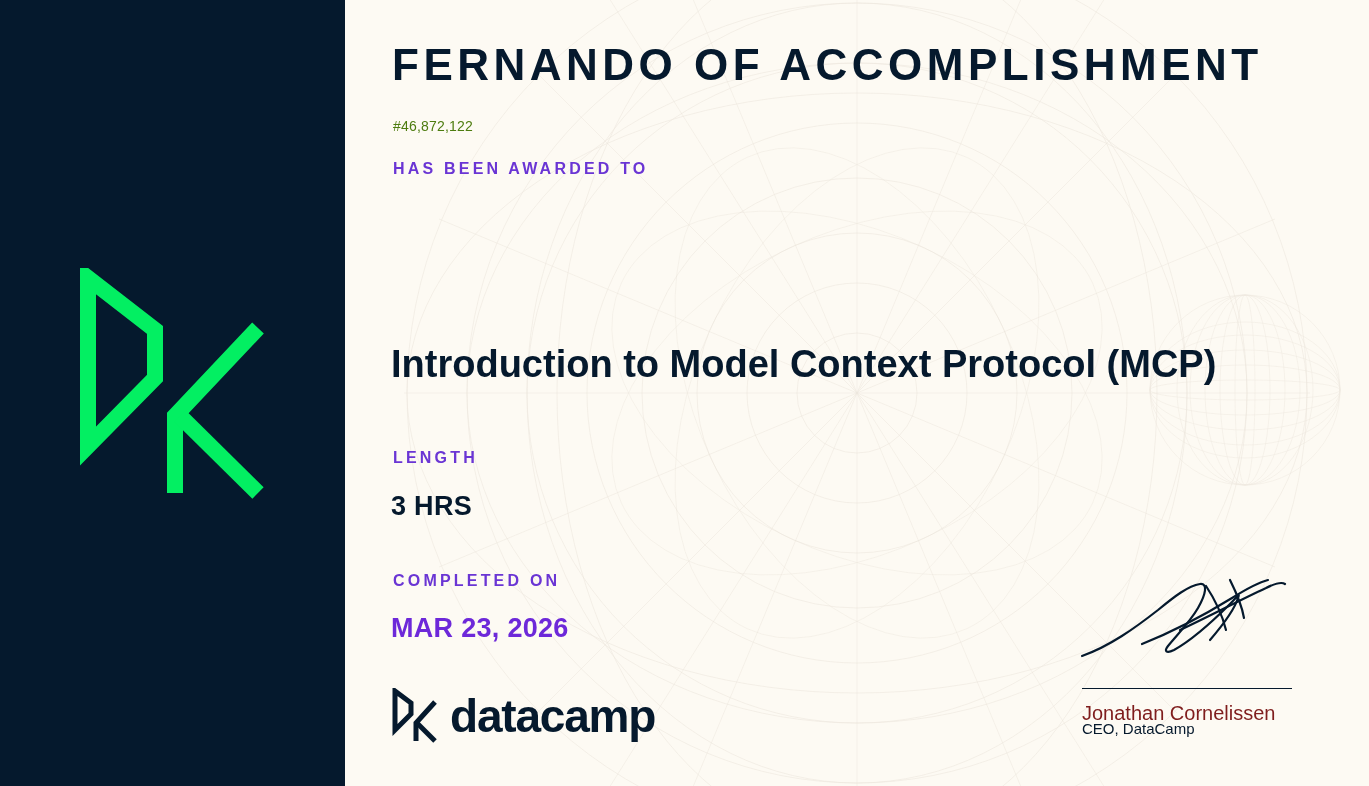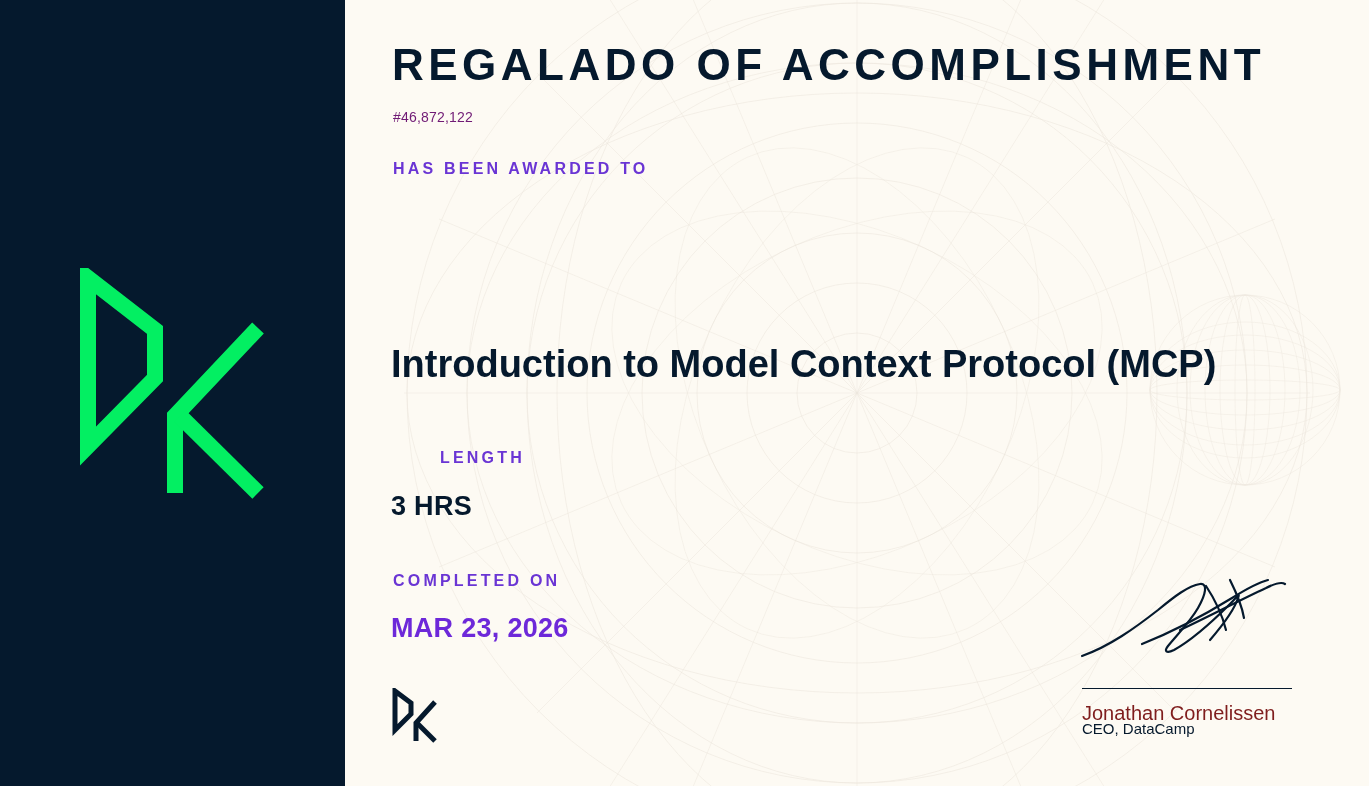--- a/index.html
+++ b/index.html
@@ -61,36 +61,36 @@
     top: 40px;
     font-size: 44px;
     font-weight: bold;
     letter-spacing: 4.5px;
     color: #05192d;
     white-space: nowrap;
   }
   .cert-id {
     position: absolute;
     left: 48px;
-    top: 109px;
+    top: 118px;
     font-size: 14px;
-    color: #701a75;
+    color: #4d7c0f;
     letter-spacing: 0.2px;
   }
   .label {
     position: absolute;
     left: 48px;
     font-size: 16px;
     font-weight: bold;
     letter-spacing: 3.2px;
     color: #6a35d4;
   }
   .label-awarded { top: 160px; }
   .label-completing { top: 300px; }
-  .label-length { top: 449px; letter-spacing: 3.2px; margin-left: 47px; }
+  .label-length { top: 449px; letter-spacing: 3.2px; }
   .label-completed-on { top: 572px; }
 
   .recipient {
     position: absolute;
     left: 46px;
     top: 201px;
     font-size: 42px;
     font-weight: bold;
     letter-spacing: 0.5px;
     color: #05192d;
@@ -242,39 +242,40 @@
       <g stroke="#d8cfc2" fill="none" stroke-width="0.5" opacity="0.7">
         <ellipse cx="512" cy="393" rx="160" ry="260" transform="rotate(25 512 393)"></ellipse>
         <ellipse cx="512" cy="393" rx="160" ry="260" transform="rotate(65 512 393)"></ellipse>
         <ellipse cx="512" cy="393" rx="160" ry="260" transform="rotate(115 512 393)"></ellipse>
         <ellipse cx="512" cy="393" rx="160" ry="260" transform="rotate(155 512 393)"></ellipse>
       </g>
     </svg>
 
     <div class="content">
 
-      <div class="title">REGALADO OF ACCOMPLISHMENT</div>
+      <div class="title">FERNANDO OF ACCOMPLISHMENT</div>
       <div class="cert-id">#46,872,122</div>
 
       <div class="label label-awarded">HAS BEEN AWARDED TO</div>
 
       <div class="course">Introduction to Model Context Protocol (MCP)</div>
 
       <div class="label label-length">LENGTH</div>
       <div class="length-value">3 HRS</div>
 
       <div class="label label-completed-on">COMPLETED ON</div>
       <div class="date-value">MAR 23, 2026</div>
 
       <div class="brand">
         <svg class="brand-mark" viewBox="0 0 46 56">
           <path d="M3 3 L3 42 L19 26 L19 15 Z" fill="none" stroke="#05192d" stroke-width="5" stroke-linejoin="miter"></path>
           <path d="M43 14 L24 35 L24 53" fill="none" stroke="#05192d" stroke-width="5"></path>
           <path d="M25 35 L43 53" fill="none" stroke="#05192d" stroke-width="5"></path>
         </svg>
+        <span class="brand-word">datacamp</span>
       </div>
 
       <svg class="signature-img" viewBox="0 0 215 110">
         <g fill="none" stroke="#05192d" stroke-width="2.2" stroke-linecap="round">
           <path d="M2 86 C30 76, 55 58, 78 40 C95 26, 108 16, 120 14 C128 13, 126 24, 118 38 C110 52, 96 66, 88 76 C84 81, 86 84, 94 80 C112 70, 134 50, 150 34 C158 26, 160 22, 158 28 C155 38, 142 56, 130 70"></path>
           <path d="M62 74 C92 62, 126 44, 152 28 C168 18, 180 12, 188 10"></path>
           <path d="M100 60 C130 46, 160 30, 186 18 C196 13, 202 12, 205 14"></path>
           <path d="M126 16 C134 28, 142 44, 146 60"></path>
           <path d="M150 10 C156 22, 162 36, 164 48"></path>
         </g>

